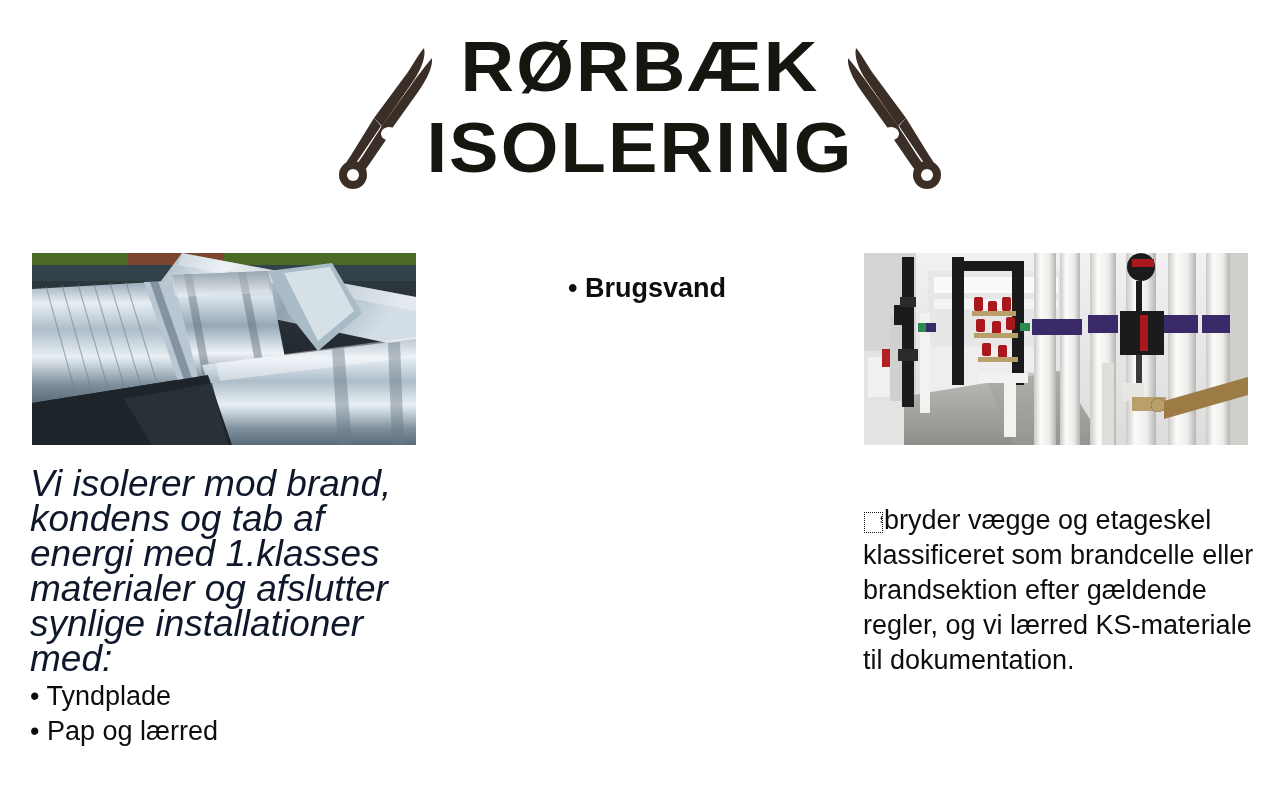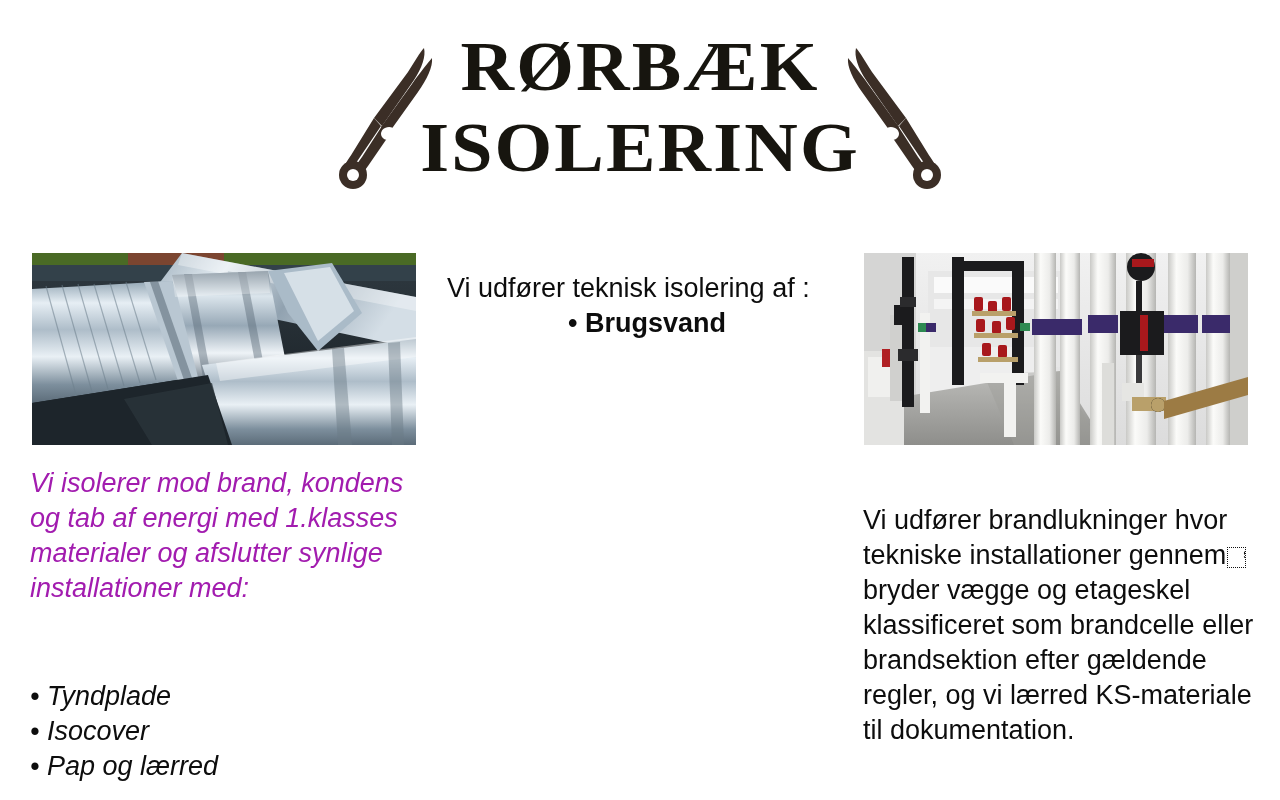--- a/index.html
+++ b/index.html
@@ -24,21 +24,21 @@
     top: 0;
     width: 1280px;
     height: 232px;
   }
   .logo-wordmark {
     position: absolute;
     left: 50%;
     top: 34px;
     transform: translateX(-50%);
     text-align: center;
-    font-family: Liberation Serif, serif;
+    font-family: Liberation Sans, sans-serif;
     font-weight: 700;
     color: #17150f;
     line-height: 0.95;
     letter-spacing: 1px;
     white-space: nowrap;
   }
   .logo-line1 {
     display: block;
     font-size: 70px;
     letter-spacing: 2px;
@@ -79,36 +79,35 @@
   }
 
   
   .col {
     position: absolute;
   }
   .col-left-italic {
     left: 30px;
     top: 466px;
     width: 400px;
-    font-size: 27px;
+    font-size: 37px;
     font-style: italic;
     line-height: 35px;
-    color: #a21caf;
+    color: #0f172a;
   }
   .col-left-list {
     left: 30px;
     top: 679px;
     width: 400px;
     font-size: 27px;
     line-height: 35px;
     color: #0d0d0d;
   }
   .col-left-list .li {
     white-space: nowrap;
-    font-style: italic;
   }
 
   .col-mid {
     left: 447px;
     top: 271px;
     width: 400px;
     color: #0d0d0d;
   }
   .mid-heading {
     font-size: 27px;
@@ -362,26 +361,24 @@
     <rect x="366" y="0" width="18" height="192" fill="#cfcfcc"></rect>
 
     <path d="M300 148 L384 124 L384 142 L300 166 Z" fill="#9c7b44"></path>
   </svg>
 </div>
 
 <div class="col col-left-italic">Vi isolerer mod brand, kondens og tab af energi med 1.klasses materialer og afslutter synlige installationer med:</div>
 
 <div class="col col-left-list">
   <div class="li">• Tyndplade</div>
-  <div class="li">• Isocover</div>
   <div class="li">• Pap og lærred</div>
 </div>
 
 <div class="col col-mid">
-  <div class="mid-heading">Vi udfører teknisk isolering af :</div>
   <div class="mid-list">
     <div>• Brugsvand</div>
   </div>
 </div>
 
 <div class="col col-right">
-  <span>Vi udfører brandlukninger hvor tekniske installationer gennem</span><span class="tofu"><span class="tofu-label">STX</span></span><span>bryder vægge og etageskel klassificeret som brandcelle eller brandsektion efter gældende regler, og vi lærred KS-materiale til dokumentation.</span>
+  <span class="tofu"><span class="tofu-label">STX</span></span><span>bryder vægge og etageskel klassificeret som brandcelle eller brandsektion efter gældende regler, og vi lærred KS-materiale til dokumentation.</span>
 </div>
 
 </body></html>

